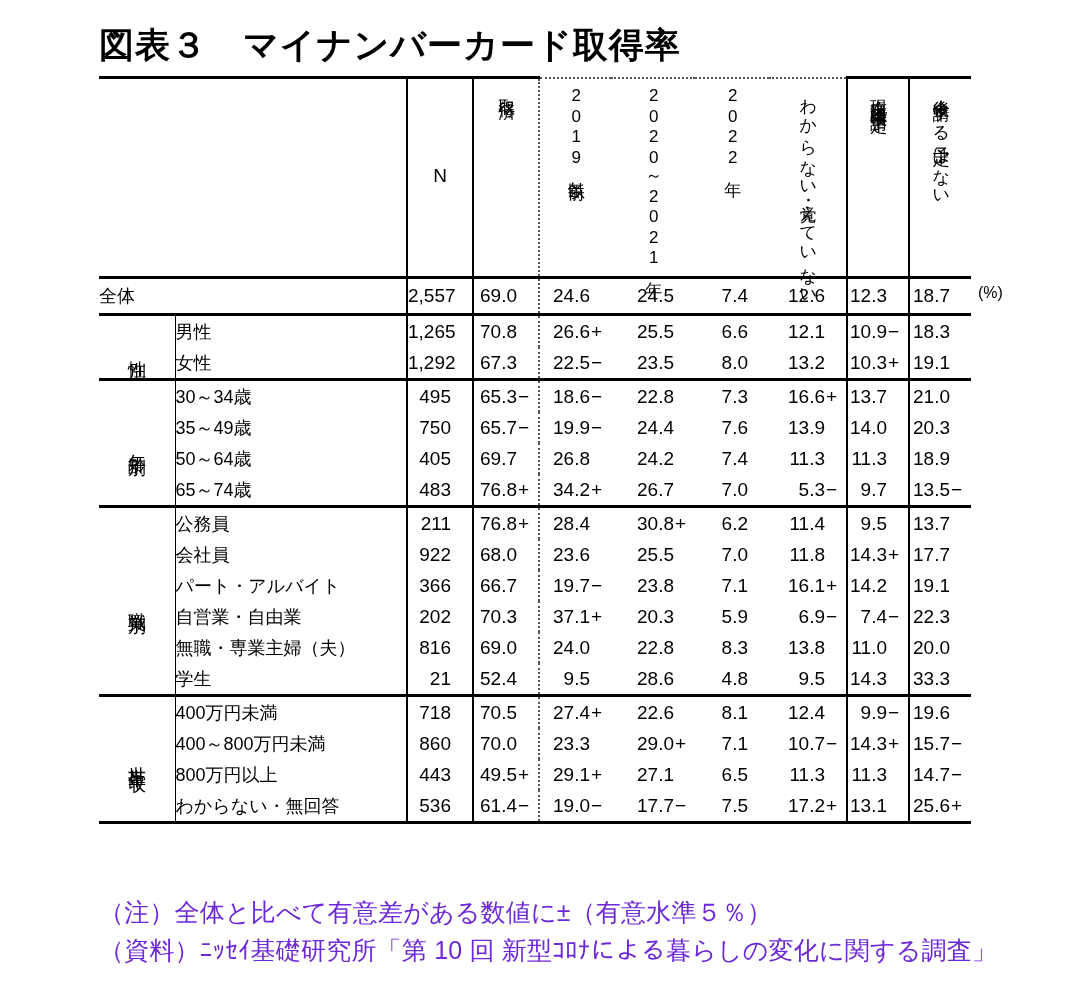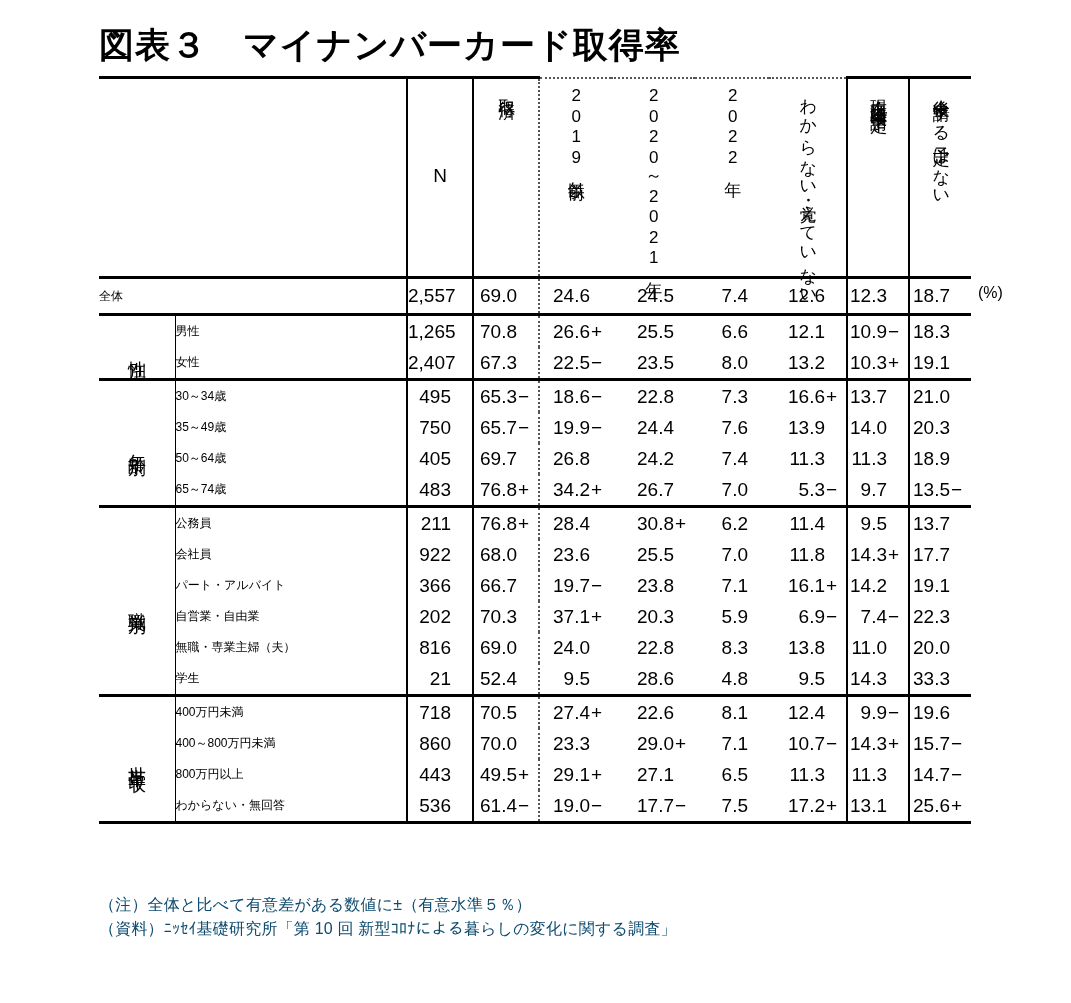--- a/index.html
+++ b/index.html
@@ -124,21 +124,21 @@
   .grp-inner {
     display: inline-block;
     writing-mode: vertical-rl;
     text-orientation: upright;
     letter-spacing: 3px;
     line-height: 1.35;
   }
   .row-label {
     text-align: left;
     padding-left: 9px;
-    font-size: 12px;
+    font-size: 18px;
     white-space: nowrap;
   }
 
   
   .numcell {
     display: flex;
     justify-content: flex-end;
     align-items: center;
     padding-right: 6px;
     font-size: 19px;
@@ -160,24 +160,24 @@
   }
 
   
   #notes {
     position: absolute;
     left: 99px;
     top: 893px;
     width: 900px;
   }
   .note {
-    font-size: 16px;
+    font-size: 25px;
     line-height: 1.52;
     letter-spacing: 0.2px;
-    color: #0c4a6e;
+    color: #6d28d9;
     white-space: nowrap;
   }
 </style>
 </head>
 <body>
 
 <div id="page">
 
   <div id="title">図表３　マイナンバーカード取得率</div>
 
@@ -338,21 +338,21 @@
               <div class="numcell">
                 <span class="v">18.3</span>
                 <span class="s"></span>
               </div>
             </td>
           </tr>
           <tr class="drow">
             <td class="row-label bb-thick br-thick">女性</td>
             <td class="numwrap bb-thick br-thick ">
               <div class="numcell">
-                <span class="v">2,407</span>
+                <span class="v">1,292</span>
                 <span class="s"></span>
               </div>
             </td>
             <td class="numwrap bb-thick br-thin ">
               <div class="numcell">
                 <span class="v">67.3</span>
                 <span class="s"></span>
               </div>
             </td>
             <td class="numwrap bb-thick bl-dot ">

